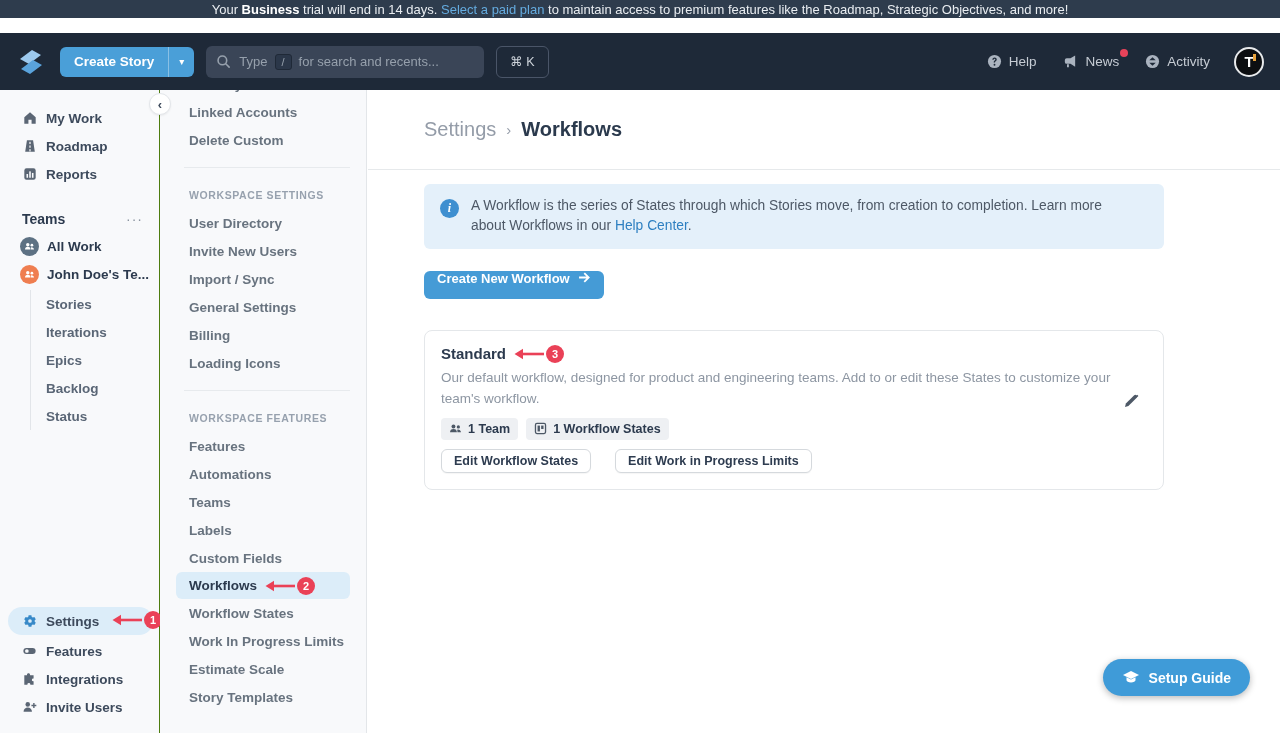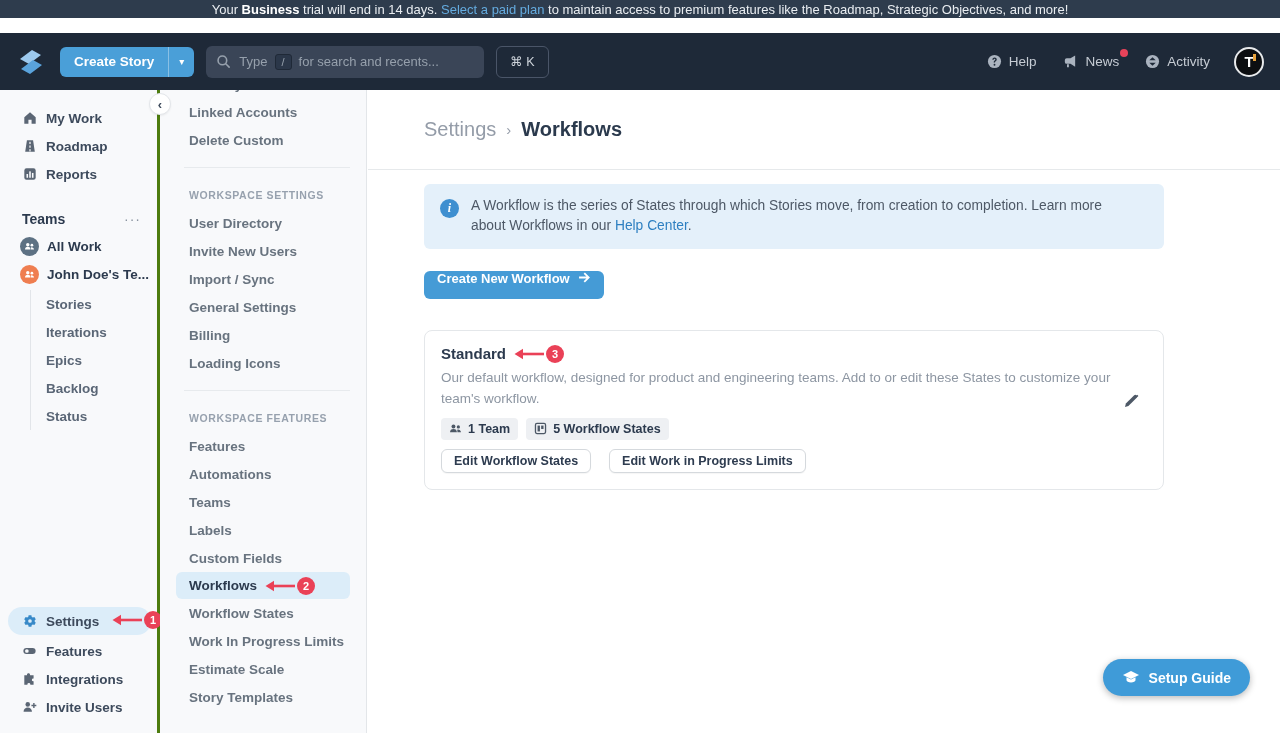--- a/index.html
+++ b/index.html
@@ -37,21 +37,21 @@
   .nav-item .ic { color:#aab3bf; display:flex; }
   .badge-dot { position:absolute; top:-5px; right:-9px; width:8px; height:8px;
     border-radius:50%; background:#e8435a; }
   .avatar { margin-left:24px; width:30px; height:30px; border-radius:50%; background:#0c0e11;
     border:2px solid #e8eaec; color:#fff; font-weight:bold; font-size:15px; display:flex;
     align-items:center; justify-content:center; cursor:pointer; position:relative; }
   .avatar .tick { position:absolute; top:5px; right:6px; width:3px; height:7px; background:#e8a33d; }
 
   
   .sidebar { position:absolute; top:90px; left:0; width:160px; bottom:0;
-    background:#f8f9fb; border-right:3px solid #4d7c0f; padding-top:14px; }
+    background:#f8f9fb; border-right:1px solid #4d7c0f; padding-top:14px; }
   .s-row { height:28px; display:flex; align-items:center; padding-left:22px; gap:9px;
     font-size:13.5px; font-weight:bold; color:#3d4a5c; cursor:pointer; }
   .s-row .ic { color:#5b6674; display:flex; width:15px; justify-content:center; }
   .teams-head { margin-top:18px; height:26px; display:flex; align-items:center;
     padding:0 16px 0 22px; }
   .teams-head .t { font-size:14px; font-weight:bold; color:#2c3a4e; flex:1; }
   .teams-head .dots { color:#8a94a0; font-size:14px; letter-spacing:1px; cursor:pointer; }
   .team-row { height:28px; display:flex; align-items:center; padding-left:20px; gap:8px;
     font-size:13.5px; font-weight:bold; color:#2c3a4e; cursor:pointer; }
   .t-avatar { width:19px; height:19px; border-radius:50%; display:flex; align-items:center;
@@ -99,21 +99,21 @@
     font-size:13px; padding:0 13px; cursor:pointer; font-family:inherit; }
   .card { margin-top:31px; width:740px; border:1px solid #e4e7ea; border-radius:8px;
     padding:14px 16px 16px 16px; position:relative; }
   .card-title-row { display:flex; align-items:center; }
   .card-title { font-size:15px; font-weight:bold; color:#2c3a4e; }
   .card-desc { margin-top:5px; font-size:13.5px; color:#8d96a2; line-height:1.55; max-width:690px; }
   .badges { margin-top:8px; display:flex; gap:8px; }
   .badge { height:22px; background:#eef0f3; border-radius:4px; display:flex; align-items:center;
     gap:6px; padding:0 8px; font-size:12.5px; font-weight:bold; color:#2c3a4e; }
   .badge .ic { color:#4d5866; display:flex; }
-  .card-btns { margin-top:9px; display:flex; gap:18px; }
+  .card-btns { margin-top:9px; display:flex; gap:24px; }
   .btn-card { height:24px; background:#fff; border:1px solid #d5d9dd; border-radius:6px;
     font-size:12.5px; font-weight:bold; color:#2e3c50; padding:0 12px; cursor:pointer;
     font-family:inherit; box-shadow:0 1px 1px rgba(0,0,0,.04); }
   .pencil { position:absolute; right:24px; top:62px; color:#4d5866; cursor:pointer; }
 
   .setup-guide { position:absolute; right:30px; bottom:37px; height:37px; background:#3f9bd8;
     border-radius:19px; color:#fff; font-size:14px; font-weight:bold; display:flex;
     align-items:center; gap:9px; padding:0 19px; cursor:pointer;
     box-shadow:0 2px 7px rgba(0,0,0,.28); }
 
@@ -382,21 +382,21 @@
             <span>1 Team</span>
           </span>
           <span class="badge">
             <span class="ic">
                 <svg width="13" height="13" viewBox="0 0 16 16">
                   <rect x="1.8" y="1.8" width="12.4" height="12.4" rx="1.8" fill="none" stroke="currentColor" stroke-width="1.6"></rect>
                   <rect x="4.4" y="4.4" width="2.9" height="7.2" fill="currentColor"></rect>
                   <rect x="8.8" y="4.4" width="2.9" height="4.2" fill="currentColor"></rect>
                 </svg>
               </span>
-            <span>5 Workflow States</span>
+            <span>1 Workflow States</span>
           </span>
         </div>
         <div class="card-btns">
           <button class="btn-card">Edit Workflow States</button>
           <button class="btn-card">Edit Work in Progress Limits</button>
         </div>
         <span class="pencil">
           <svg width="16" height="16" viewBox="0 0 16 16">
               <path d="M2 14l.9-3.4 8.3-8.3a1.7 1.7 0 0 1 2.4 0l.1.1a1.7 1.7 0 0 1 0 2.4l-8.3 8.3L2 14z" fill="currentColor"></path>
               <rect x="13.2" y="2" width="1.6" height="2.4" transform="rotate(45 14 3.2)" fill="currentColor"></rect>

